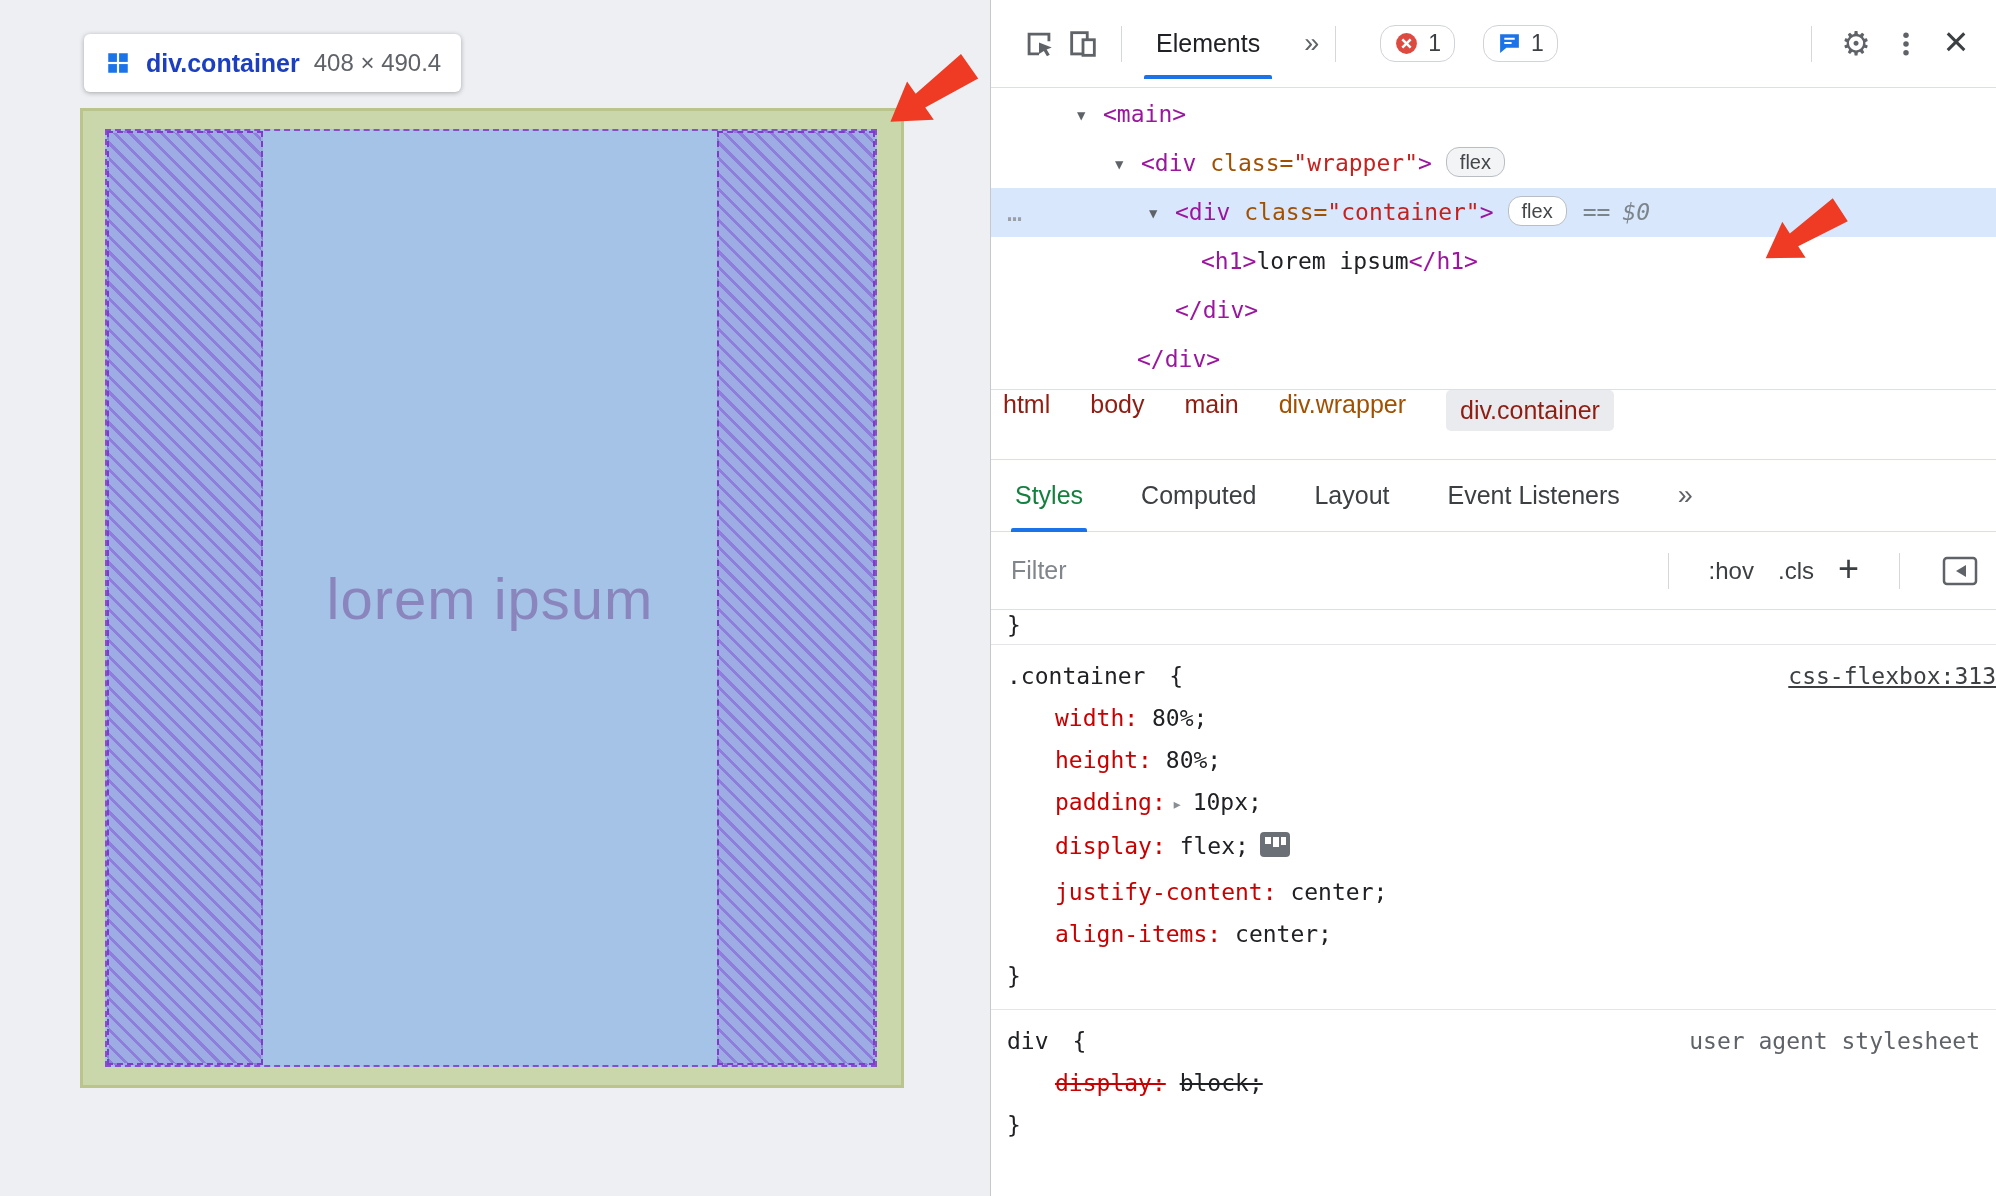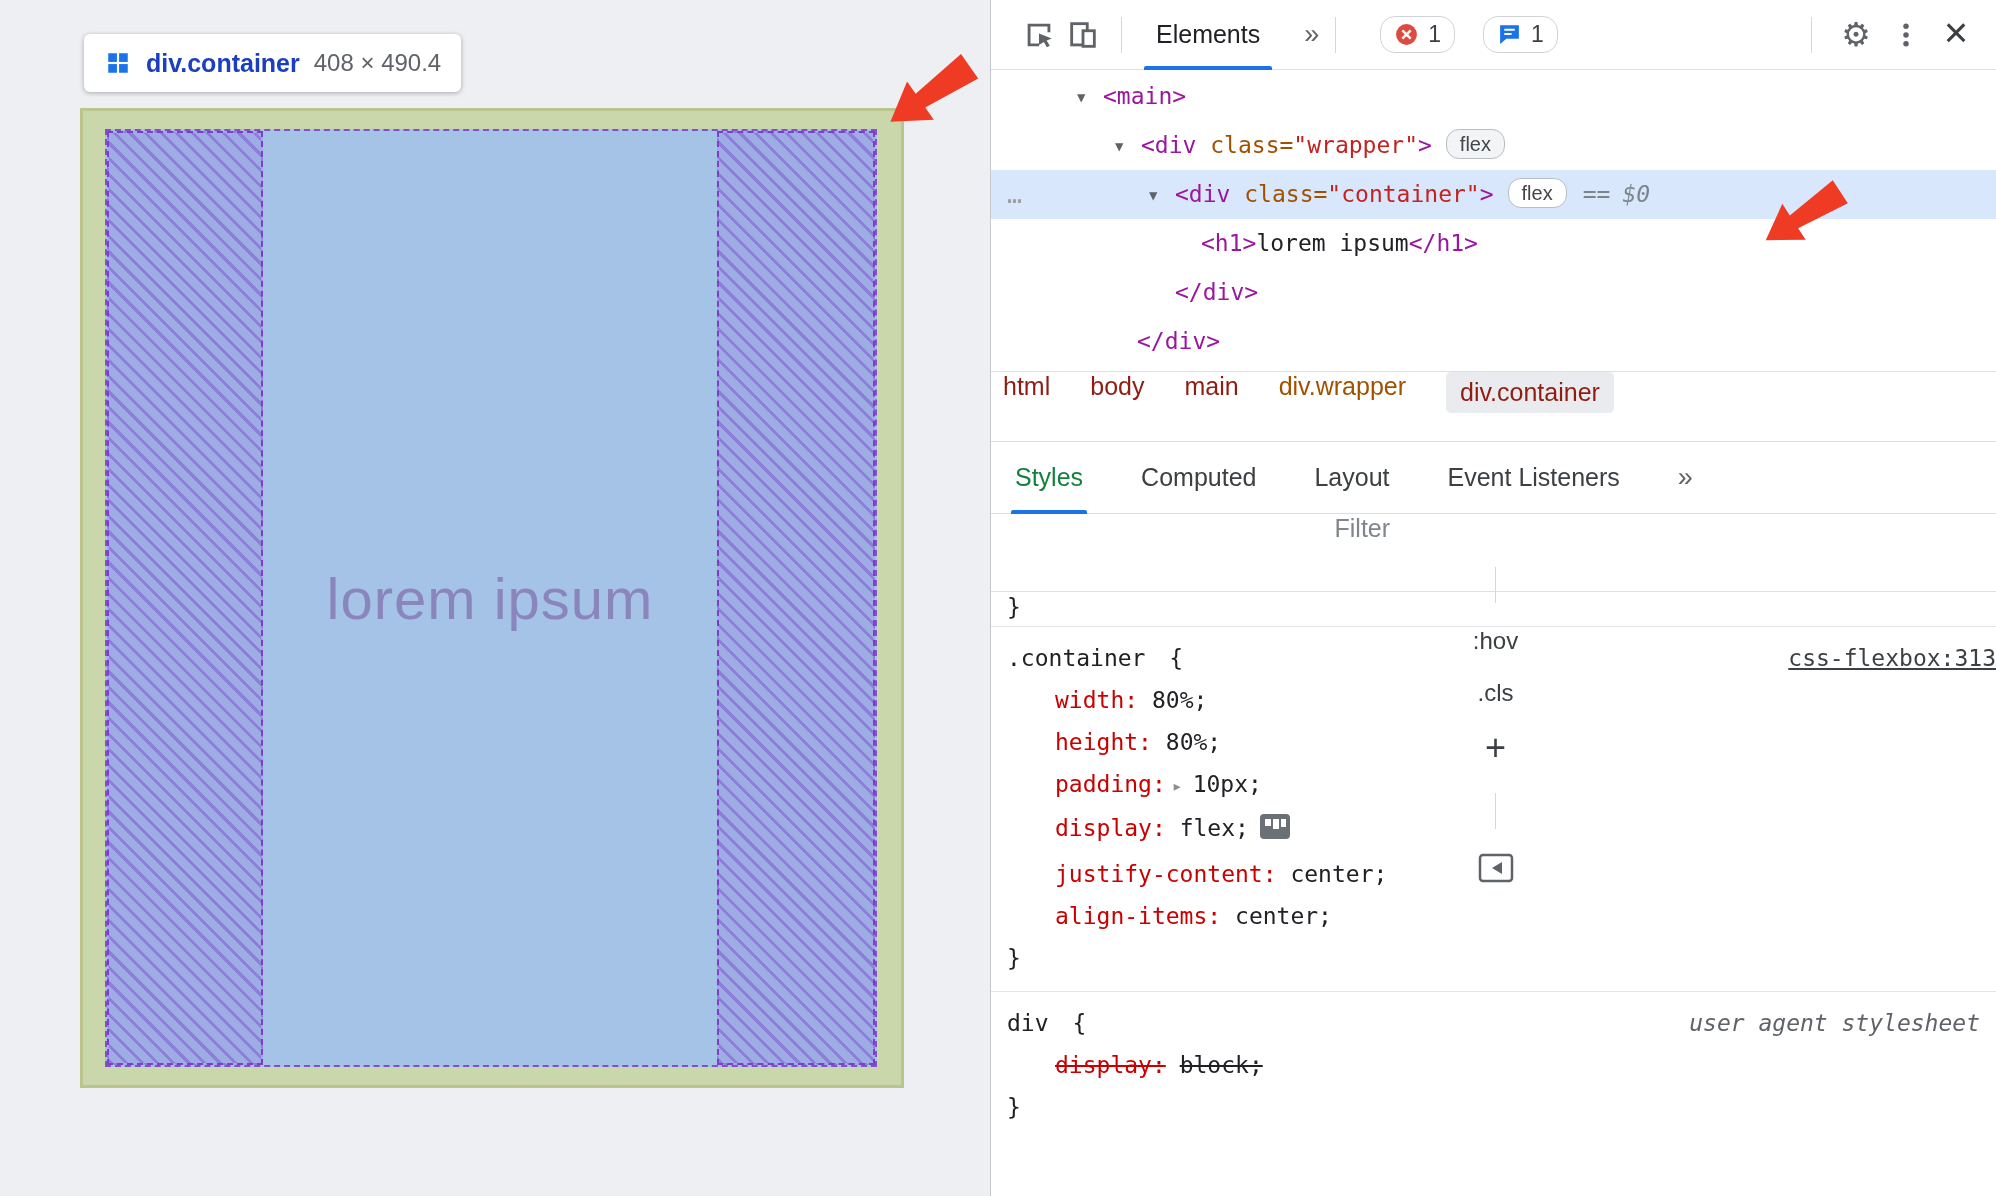--- a/index.html
+++ b/index.html
@@ -45,21 +45,21 @@
   .red-arrow svg{ display:block; }
   .arrow-page{ left:880px; top:64px; width:100px; height:60px; transform:rotate(-35deg); }
 
   
   .devtools{
     position:absolute; left:990px; top:0; width:1006px; height:1196px;
     background:#fff; border-left:1px solid #c6c9cc;
   }
 
   .dt-toolbar{
-    height:70px; border-bottom:1px solid #dcdfe3;
+    height:88px; border-bottom:1px solid #dcdfe3;
     display:flex; align-items:center; padding-left:26px;
   }
   .icon-btn{ display:flex; align-items:center; justify-content:center; width:44px; height:44px; }
   .vsep{ width:1px; height:36px; background:#d5d8db; margin:0 16px; flex:0 0 auto; }
   .panel-tab{
     position:relative; height:70px; display:flex; align-items:center;
     padding:0 18px; font-size:25px; color:#202124;
   }
   .panel-tab::after{
     content:""; position:absolute; left:6px; right:6px; bottom:0; height:4px;
@@ -118,21 +118,21 @@
   .style-tab.active{ color:#15803d; }
   .style-tab.active::after{
     content:""; position:absolute; left:-4px; right:-4px; bottom:0; height:4px;
     background:#1a73e8; border-radius:2px 2px 0 0;
   }
   .tabs-more{ color:#5f6368; font-size:27px; }
 
   
   .filter-bar{
     height:78px; border-bottom:1px solid #dcdfe3;
-    display:flex; align-items:center; padding:0 16px 0 20px; gap:24px;flex-direction:column;
+    display:flex; align-items:center; padding:0 16px 0 20px; gap:24px;
   }
   .filter-input{
     flex:1; border:none; outline:none; background:transparent;
     font-size:25px; color:#202124; font-family:"Liberation Sans",sans-serif;
   }
   .filter-input::placeholder{ color:#80868b; }
   .filter-btn{ font-size:24px; color:#3c4043; }
   .plus-btn{ font-size:36px; font-weight:300; color:#3c4043; margin-top:-4px; }
 
   
@@ -150,21 +150,21 @@
   .swatch{
     display:inline-block; width:20px; height:20px; background:#a9a9a9;
     border:1.5px solid #858585; margin:0 9px 0 2px; vertical-align:-2px;
   }
   .rule-link{
     position:absolute; right:0; top:0; line-height:42px;
     color:#3c4043; text-decoration:underline; white-space:nowrap;margin-left:31px;
   }
   .origin-note{
     position:absolute; right:16px; top:0; line-height:42px;
-    color:#5f6368; font-style:italic;
+    color:#5f6368; 
   }
   .struck{ text-decoration:line-through; }
   .flex-editor-icon{ display:inline-block; vertical-align:-4px; margin-left:10px; }
 </style>
 </head>
 <body>
 
 <div class="page-area">
 
   <div class="ov-outer">

